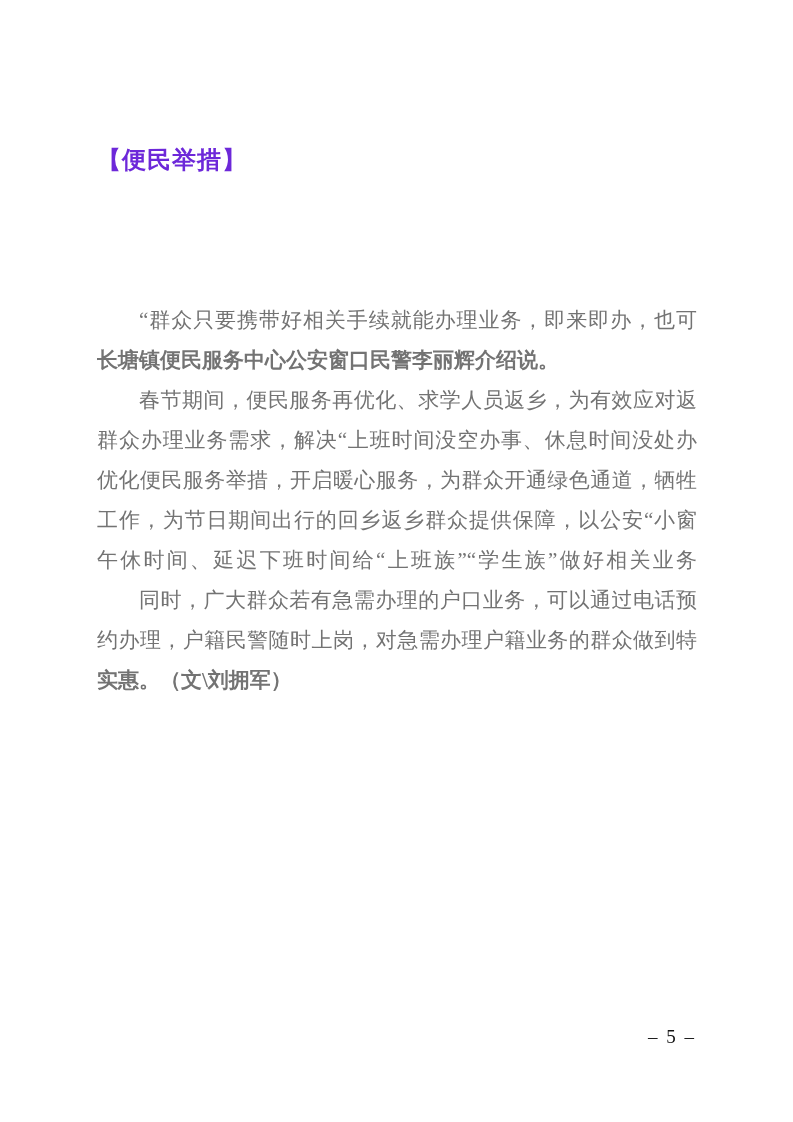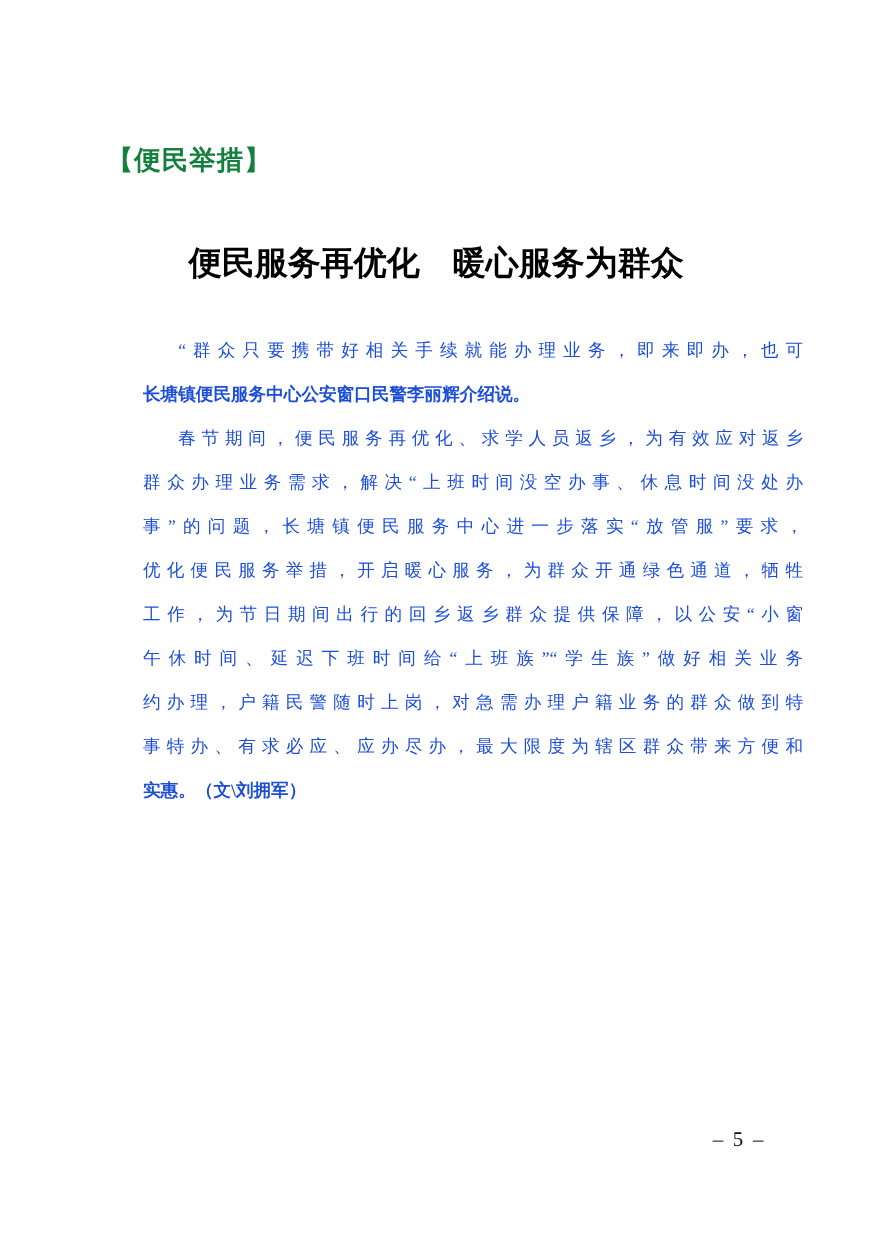--- a/index.html
+++ b/index.html
@@ -12,51 +12,50 @@
     width: 793px;
     height: 1122px;
     background: #ffffff;
     overflow: hidden;
     font-family: "Liberation Serif", serif;
     color: #111111;
   }
   .section-header {
     position: absolute;
     left: 97px;
-    top: 134px;
+    top: 147px;
     font-family: "Liberation Sans", sans-serif;
     font-weight: 700;
     font-size: 24px;
     line-height: 26px;
     letter-spacing: 1px;
-    color: #15803d;
+    color: #6d28d9;
     white-space: nowrap;
   }
   .doc-title {
     position: absolute;
     left: 0;
     right: 0;
     top: 221px;
     text-align: center;
     font-family: "Liberation Serif", serif;
     font-weight: 700;
     font-size: 30px;
     line-height: 38px;
     color: #000000;
     white-space: nowrap;
   }
   .body-text {
     position: absolute;
     left: 97px;
     top: 300px;
     width: 600px;
-    font-size: 16px;
+    font-size: 21px;
     line-height: 40px;
-    color: #1d4ed8;
-    margin-left: 33px;
+    color: #737373;
   }
   .line {
     text-align: justify;
     text-align-last: justify;
     height: 40px;
     overflow: hidden;
   }
   .line.first {
     text-indent: 2em;
   }
@@ -75,41 +74,39 @@
     white-space: nowrap;
   }
 </style>
 </head>
 <body>
 
 <div class="page">
 
   <div class="section-header">【便民举措】</div>
 
-  <div class="doc-title">便民服务再优化　暖心服务为群众</div>
 
   <div class="body-text">
 
     <div class="paragraph">
       <div class="line first">“群众只要携带好相关手续就能办理业务，即来即办，也可</div>
       <div class="line last">长塘镇便民服务中心公安窗口民警李丽辉介绍说。</div>
     </div>
 
     <div class="paragraph">
       <div class="line first">春节期间，便民服务再优化、求学人员返乡，为有效应对返乡</div>
       <div class="line">群众办理业务需求，解决“上班时间没空办事、休息时间没处办</div>
-      <div class="line">事”的问题，长塘镇便民服务中心进一步落实“放管服”要求，</div>
       <div class="line">优化便民服务举措，开启暖心服务，为群众开通绿色通道，牺牲</div>
       <div class="line">工作，为节日期间出行的回乡返乡群众提供保障，以公安“小窗</div>
       <div class="line">午休时间、延迟下班时间给“上班族”“学生族”做好相关业务</div>
     </div>
 
     <div class="paragraph">
+      <div class="line first">同时，广大群众若有急需办理的户口业务，可以通过电话预</div>
       <div class="line">约办理，户籍民警随时上岗，对急需办理户籍业务的群众做到特</div>
-      <div class="line">事特办、有求必应、应办尽办，最大限度为辖区群众带来方便和</div>
       <div class="line last">实惠。（文\刘拥军）</div>
     </div>
 
   </div>
 
   <div class="page-number">– 5 –</div>
 
 </div>
 
 </body></html>

